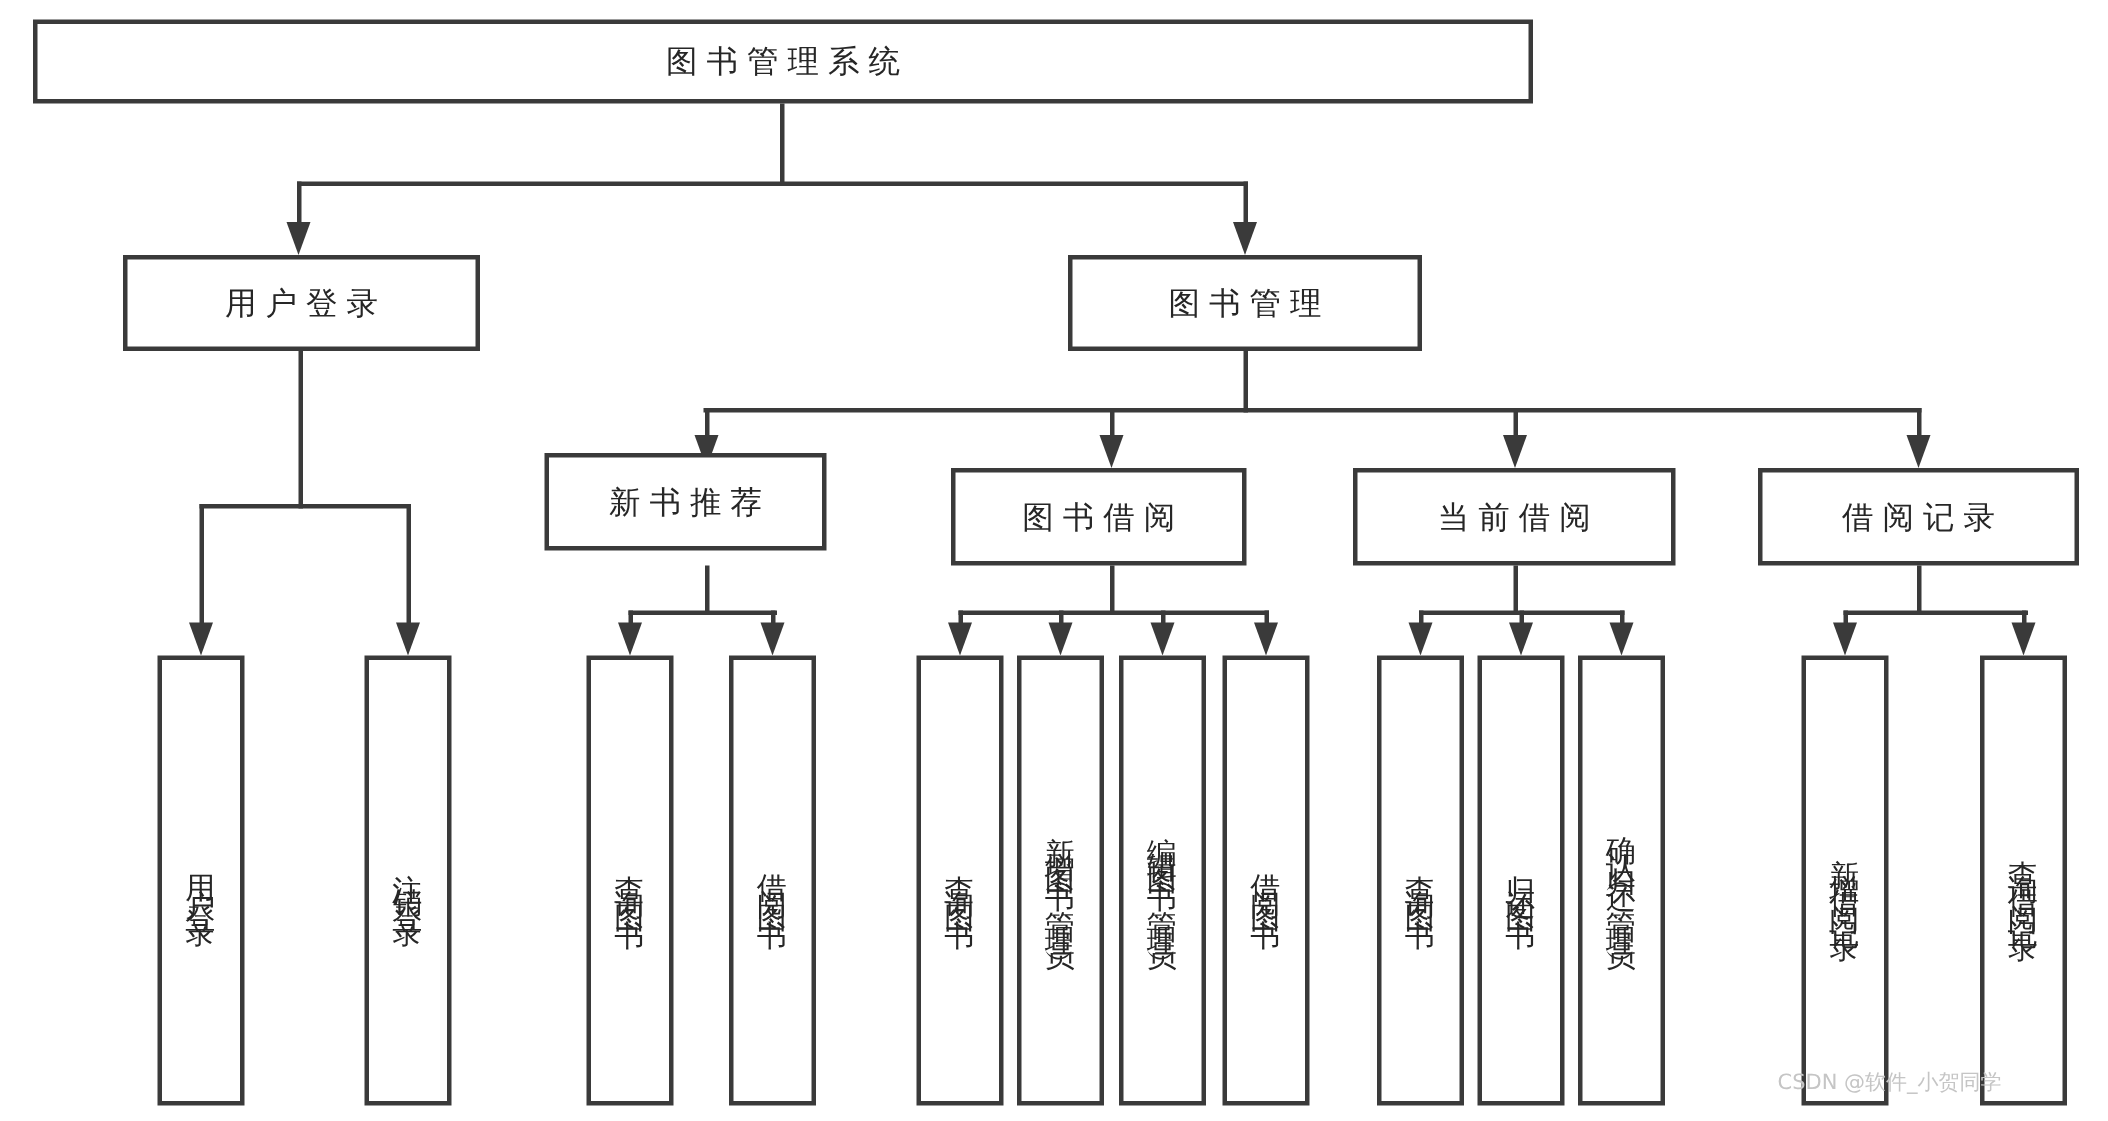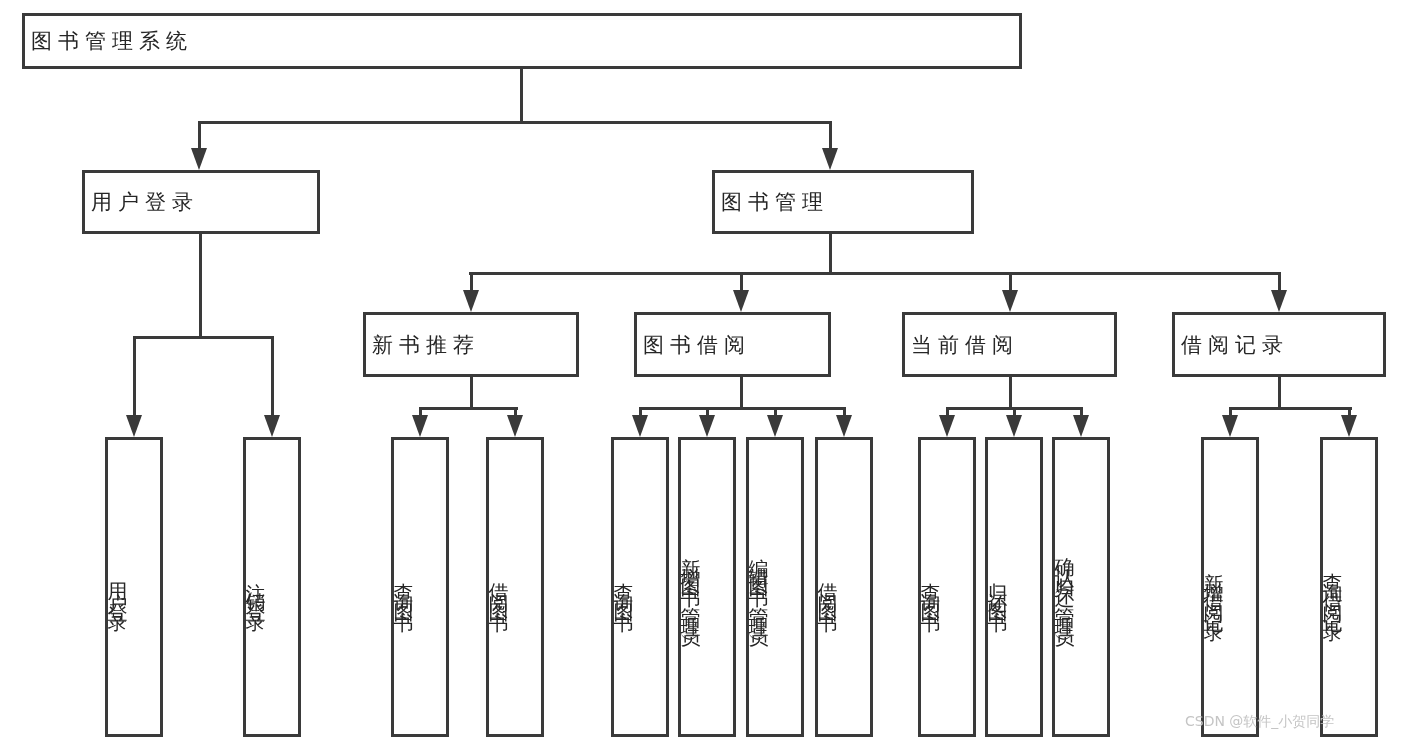--- a/index.html
+++ b/index.html
@@ -8,21 +8,21 @@
     --watermark:#c5c5c5;
     --background:#ffffff;
   }
   html,body{margin:0;padding:0;background:#fff;}
   .canvas{
     position:relative;width:1405px;height:747px;background:var(--background);
     font-family:"DejaVu Sans","Liberation Sans",sans-serif;overflow:hidden;
   }
   .box{
     position:absolute;box-sizing:border-box;border:3px solid var(--line);
-    background:#fff;display:flex;align-items:center;justify-content:flex-start;
+    background:#fff;display:flex;align-items:center;justify-content:center;
     color:var(--text);
   }
   .box.h span{font-size:21px;letter-spacing:6px;text-indent:6px;white-space:nowrap;}
   .box.v span{
     writing-mode:vertical-rl;text-orientation:mixed;
     font-size:20px;letter-spacing:10px;line-height:1;white-space:nowrap;
   }
   .hline,.vline{position:absolute;background:var(--line);}
   .hline{height:3px;}
   .vline{width:3px;}
@@ -48,21 +48,21 @@
   <div class="vline" style="left:520px;top:69px;height:55px"></div>
   <div class="hline" style="left:198px;top:121px;width:634px"></div>
   <div class="vline" style="left:198px;top:121px;height:30px"></div>
   <div class="vline" style="left:829px;top:121px;height:30px"></div>
   <div class="arrow" style="left:191px;top:148px"></div>
   <div class="arrow" style="left:822px;top:148px"></div>
 
   <div class="box h" style="left:82px;top:170px;width:238px;height:64px">
     <span>用户登录</span>
   </div>
-  <div class="box h" style="left:712px;top:170px;width:262px;height:64px">
+  <div class="box h" style="left:712px;top:170px;width:236px;height:64px">
     <span>图书管理</span>
   </div>
 
   <div class="vline" style="left:199px;top:234px;height:105px"></div>
   <div class="hline" style="left:133px;top:336px;width:141px"></div>
   <div class="vline" style="left:133px;top:336px;height:82px"></div>
   <div class="vline" style="left:271px;top:336px;height:82px"></div>
   <div class="arrow" style="left:126px;top:415px"></div>
   <div class="arrow" style="left:264px;top:415px"></div>
 
@@ -70,21 +70,21 @@
   <div class="hline" style="left:469px;top:272px;width:812px"></div>
   <div class="vline" style="left:470px;top:272px;height:20px"></div>
   <div class="vline" style="left:740px;top:272px;height:20px"></div>
   <div class="vline" style="left:1009px;top:272px;height:20px"></div>
   <div class="vline" style="left:1278px;top:272px;height:20px"></div>
   <div class="arrow" style="left:463px;top:290px"></div>
   <div class="arrow" style="left:733px;top:290px"></div>
   <div class="arrow" style="left:1002px;top:290px"></div>
   <div class="arrow" style="left:1271px;top:290px"></div>
 
-  <div class="box h" style="left:363px;top:312px;width:216px;height:65px">
+  <div class="box h" style="left:363px;top:302px;width:188px;height:65px">
     <span>新书推荐</span>
   </div>
   <div class="box h" style="left:634px;top:312px;width:197px;height:65px">
     <span>图书借阅</span>
   </div>
   <div class="box h" style="left:1172px;top:312px;width:214px;height:65px">
     <span>借阅记录</span>
   </div>
   <div class="box h" style="left:902px;top:312px;width:215px;height:65px">
     <span>当前借阅</span>

